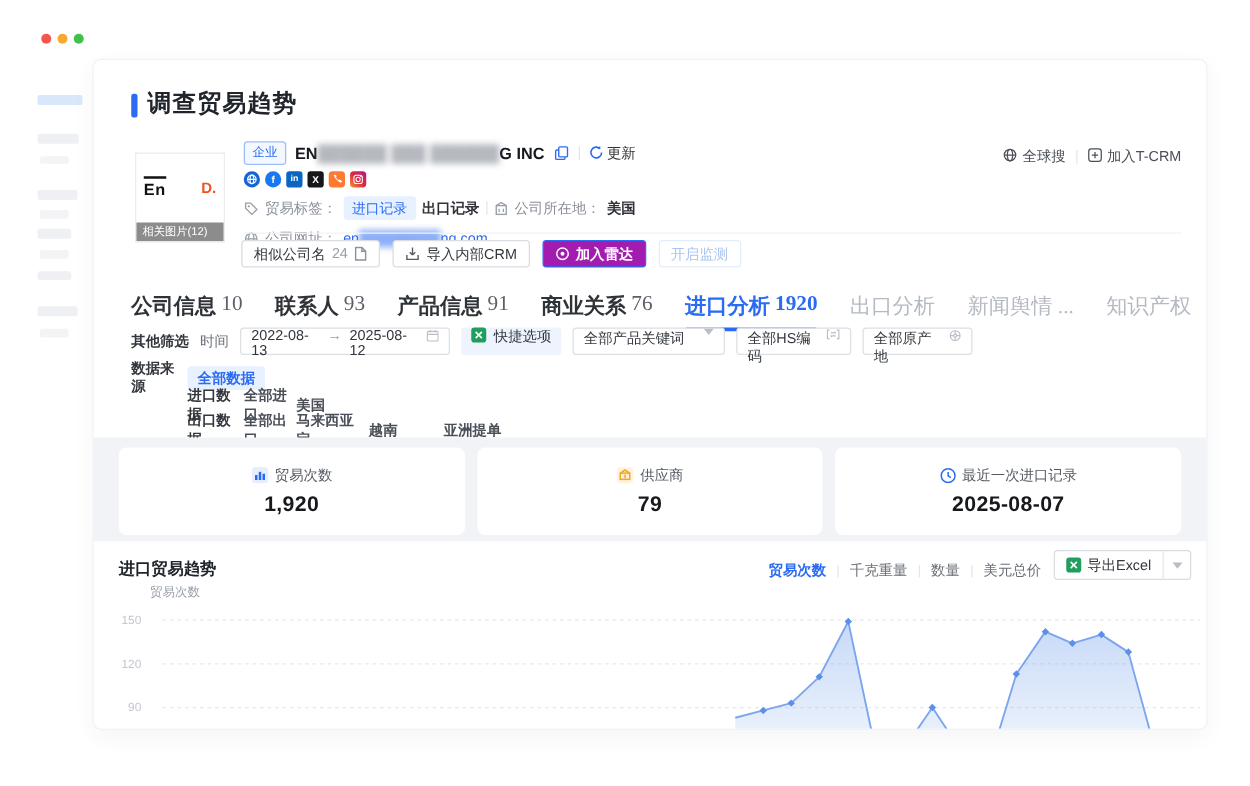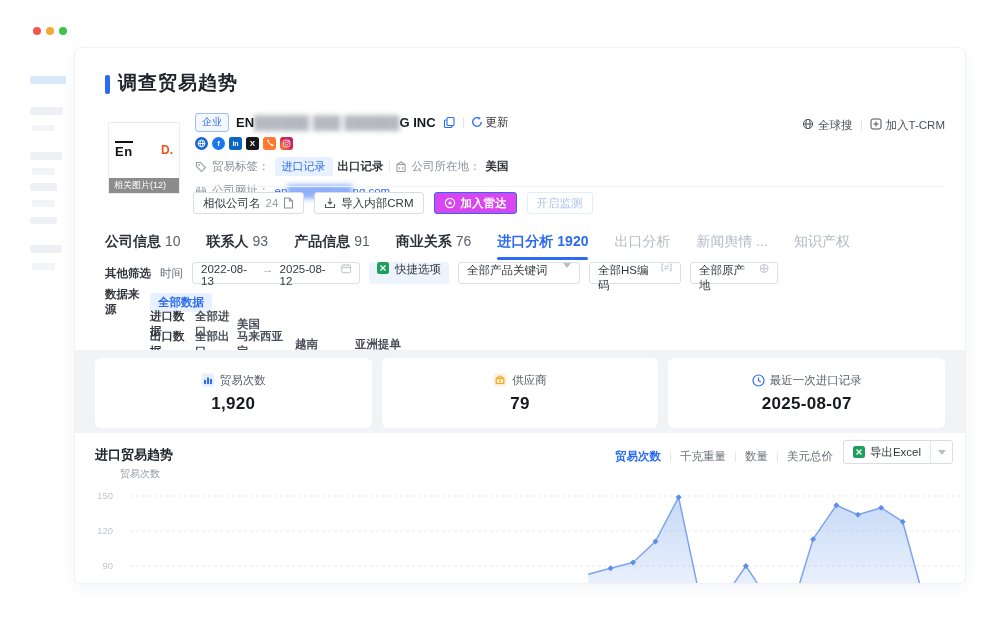--- a/index.html
+++ b/index.html
@@ -48,25 +48,25 @@
   .darktxt { color:#2f3338; font-weight:bold; }
   .r4 { margin-top:7px; gap:5px; font-size:11.5px; color:#8a8f99; }
   .weblink { color:#2b6bf3; display:flex; align-items:center; cursor:pointer; }
   .weblink .blurred { color:#2b6bf3; opacity:.55; }
   .info-divider { position:absolute; left:120px; right:20px; top:138px; height:1px; background:#f1f2f4; }
 
   
   .btnrow { position:absolute; left:118px; top:144px; display:flex; gap:10px;justify-content:space-between; }
   .btn { height:22px; display:flex; align-items:center; gap:5px; padding:0 9px; border:1px solid #d9dce1; border-radius:3px; background:#fff; font-size:11.5px; color:#33373d; cursor:pointer; }
   .btn .cnt { color:#9aa0a8; }
-  .btn.primary { background:#d946ef; border-color:#2b6bf3; color:#fff; font-weight:bold; }
+  .btn.primary { background:#a21caf; border-color:#2b6bf3; color:#fff; font-weight:bold; }
   .btn.disabled { color:#aac4ef; border-color:#e3ecfb; cursor:default; }
 
   
-  .tabs { position:absolute; left:30px; top:185px; display:flex; gap:26px; font-size:14px; }
+  .tabs { position:absolute; left:30px; top:185px; display:flex; gap:26px; font-size:17px;font-family:Liberation Serif, serif; }
   .tab { position:relative; display:flex; gap:4px; padding-bottom:9px; color:#2f3338; font-weight:bold; cursor:pointer; }
   .tab .tcnt { font-weight:normal; color:#5a5f68; }
   .tab.active { color:#2b6bf3; }
   .tab.active .tcnt { color:#2b6bf3; font-weight:bold; }
   .tab.active::after { content:""; position:absolute; left:0; right:0; bottom:0; height:3px; border-radius:2px; background:#2b6bf3; }
   .tab.muted { color:#b4b9c2; font-weight:normal; }
 
   
   .filters { position:absolute; left:30px; top:214px; display:flex; align-items:center; gap:9px; font-size:11.5px; }
   .flabel { font-weight:bold; color:#33373d; }

